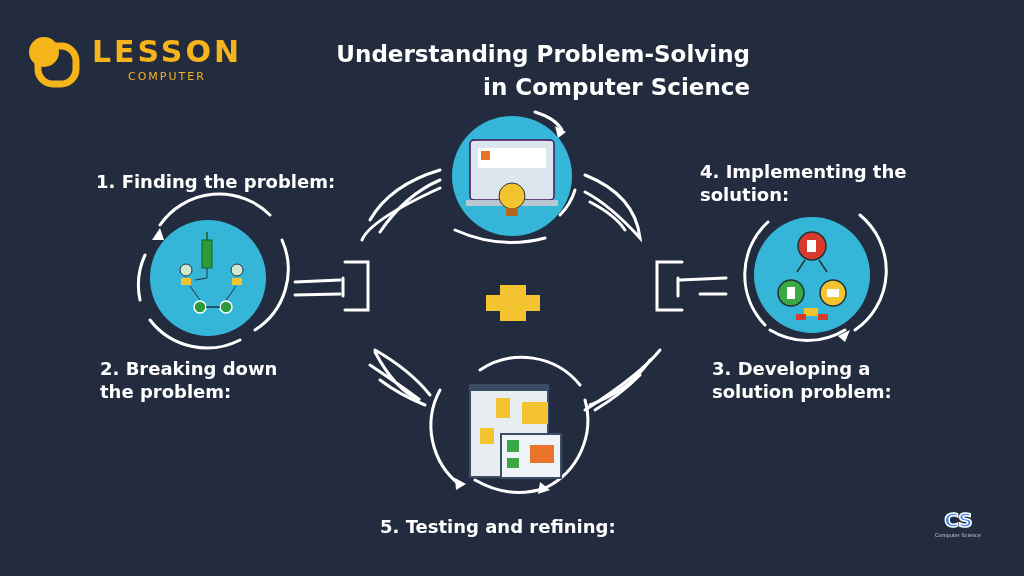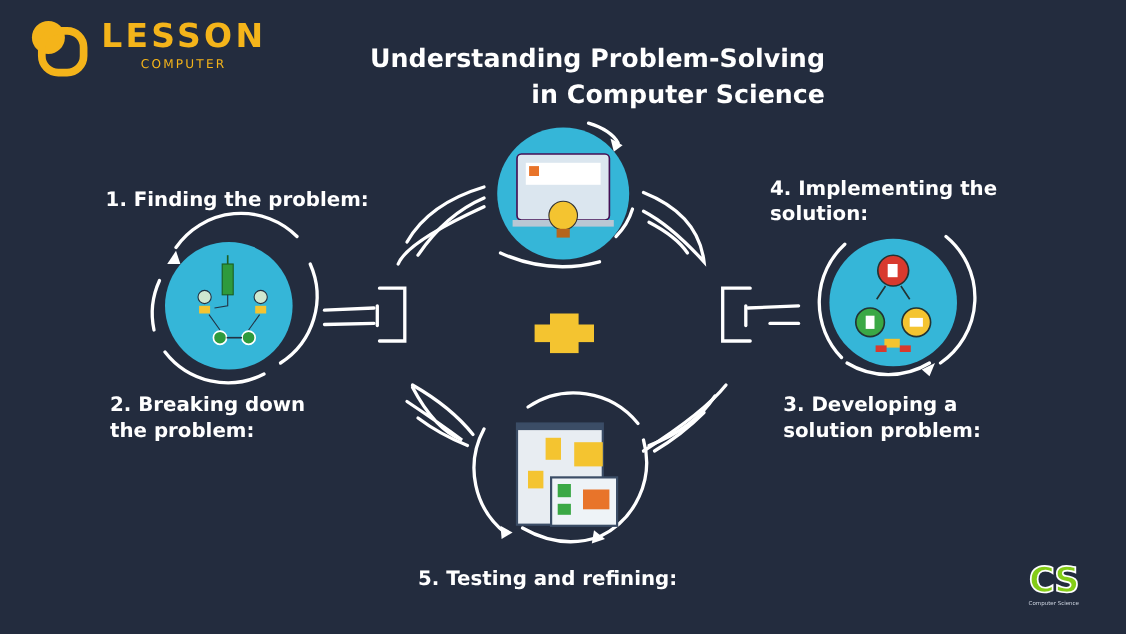--- a/index.html
+++ b/index.html
@@ -1,27 +1,27 @@
 <!DOCTYPE html>
 <html><head>
 <meta charset="utf-8">
 <style>
   html, body { margin:0; padding:0; }
   body { width:1024px; height:576px; background:#232c3e; overflow:hidden; position:relative; font-family:"DejaVu Sans", sans-serif; }
   .abs { position:absolute; }
-  .logo { left:24px; top:14px; width:230px; height:60px; }
+  .logo { left:24px; top:32px; width:230px; height:60px; }
   .logo-word { position:absolute; left:68px; top:2px; color:#f4b41a; font-family:"DejaVu Sans", sans-serif; font-weight:bold; font-size:30px; letter-spacing:3px; }
   .logo-sub { position:absolute; left:104px; top:38px; color:#f4b41a; font-size:11px; letter-spacing:2px; }
   .title { left:270px; top:38px; width:480px; text-align:right; color:#ffffff; font-weight:bold; font-size:23px; line-height:33px; }
   .step { color:#ffffff; font-weight:bold; font-size:18px; line-height:23px; text-align:left; }
   .plus { left:486px; top:285px; width:54px; height:36px; }
   .plus .h { position:absolute; left:0; top:10px; width:54px; height:16px; background:#f4c430; }
   .plus .v { position:absolute; left:14px; top:0; width:26px; height:36px; background:#f4c430; }
   .cs { left:928px; top:508px; width:60px; text-align:center; color:#fff; }
-  .cs-mark { font-weight:bold; font-size:32px; color:#84cc16; -webkit-text-stroke:1.5px #fff; letter-spacing:-1px; }
+  .cs-mark { font-weight:bold; font-size:20px; color:#3b82f6; -webkit-text-stroke:1.5px #fff; letter-spacing:-1px; }
   .cs-sub { font-size:5px; color:#cfd6e2; }
   svg { position:absolute; overflow:visible; }
 </style>
 </head>
 <body>
 
 <div class="abs logo">
   <svg width="60" height="60">
     <circle cx="20" cy="20" r="15" fill="#f4b41a"></circle>
     <rect x="14" y="14" width="38" height="38" rx="15" fill="none" stroke="#f4b41a" stroke-width="7"></rect>

